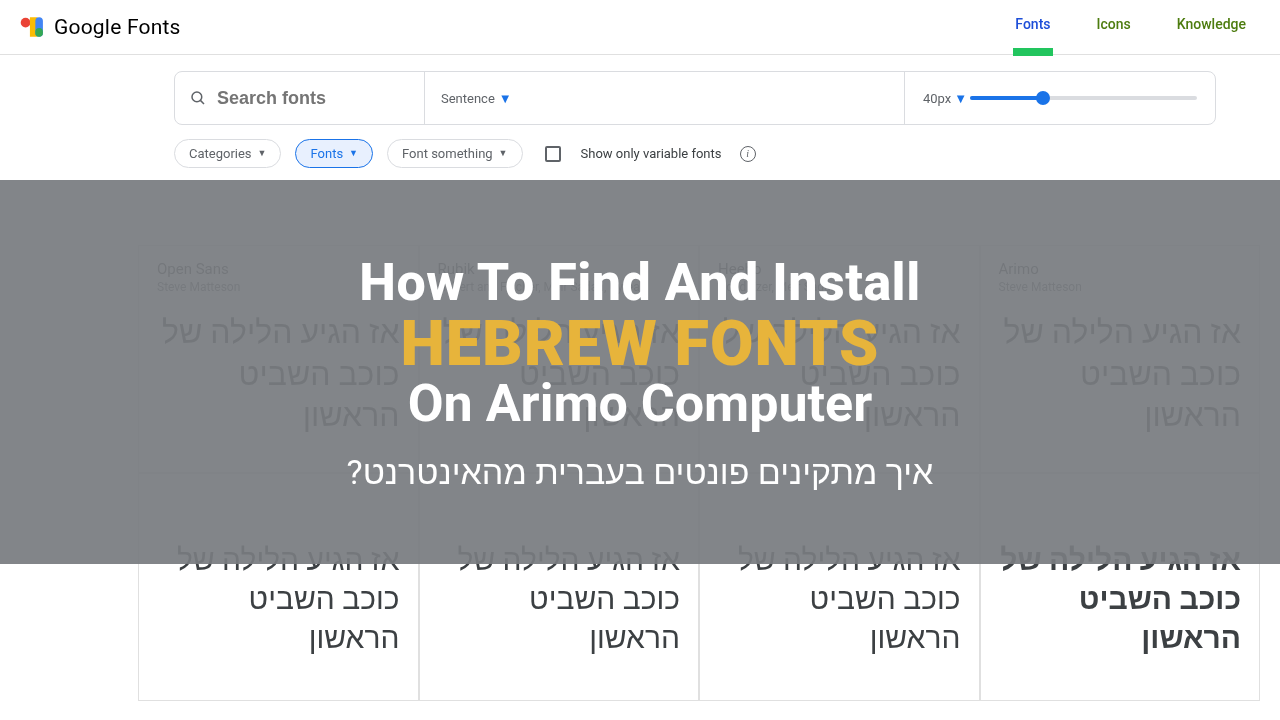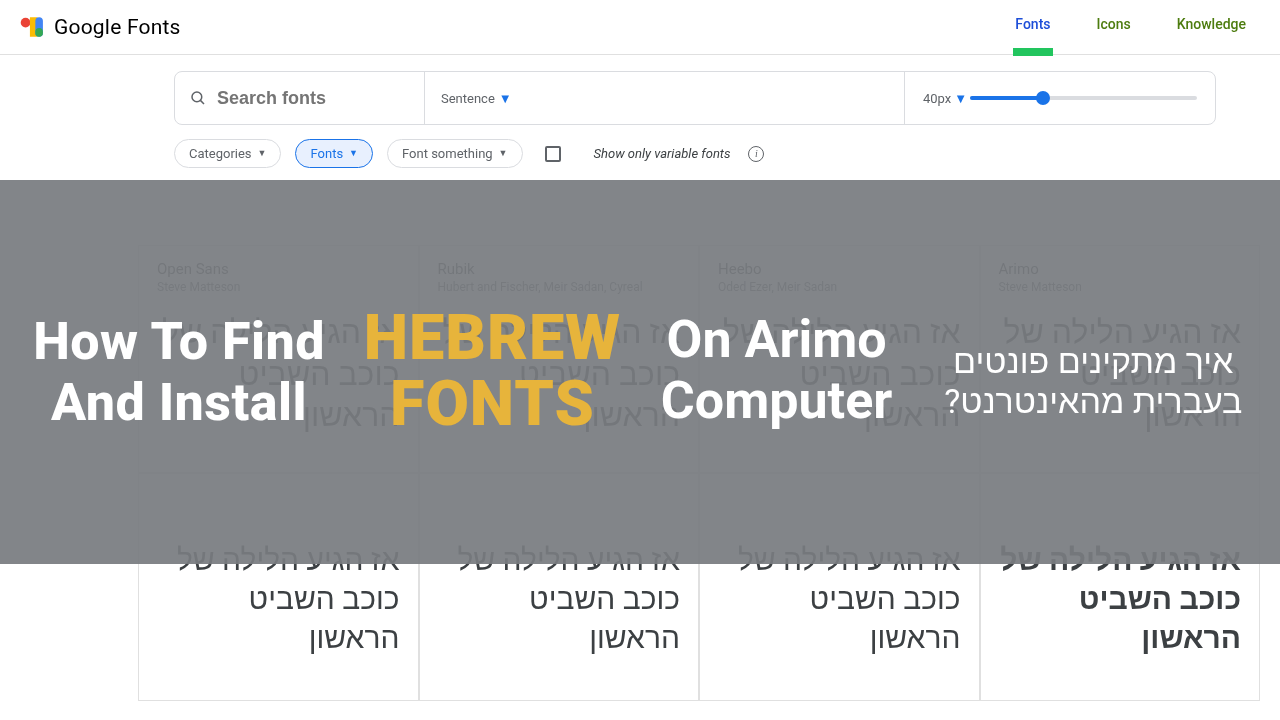--- a/index.html
+++ b/index.html
@@ -103,21 +103,21 @@
     color:#1a73e8;
     background:#e8f0fe;
   }
   .chip .tri { font-size: 9px; line-height: 1; }
   .chip.active .tri { color:#1a73e8; }
   .chip:not(.active) .tri { color:#5f6368; }
   .checkbox {
     width:16px; height:16px; border:2px solid #5f6368; border-radius:2px;
     margin-left: 8px; cursor:pointer;
   }
-  .var-label { color:#3c4043; margin-left:19px; cursor:pointer;font-style:italic; }
+  .var-label { color:#3c4043; margin-left:6px; cursor:pointer; }
   .info-circ {
     width:16px; height:16px; border:1.5px solid #5f6368; border-radius:50%;
     display:inline-flex; align-items:center; justify-content:center;
     font-size:10px; color:#5f6368; margin-left:4px; cursor:pointer;
     font-style: italic; font-family: Georgia, serif;
   }
 
   
   .grid-wrap {
     position: absolute;
@@ -148,21 +148,21 @@
   }
 
   
   .overlay {
     position: absolute;
     left: 0; right: 0;
     top: 180px;
     height: 384px;
     background: rgba(120,124,128,0.93);
     display: flex;
-    flex-direction: row;
+    flex-direction: column;
     align-items: center;
     justify-content: center;
     text-align: center;
     padding: 10px;
   }
   .ov-line1 {
     color:#fff; font-weight:800; font-size:52px; letter-spacing:.5px;
   }
   .ov-line2 {
     color:#e7b43b; font-weight:900; font-size:63px; letter-spacing:1px;

